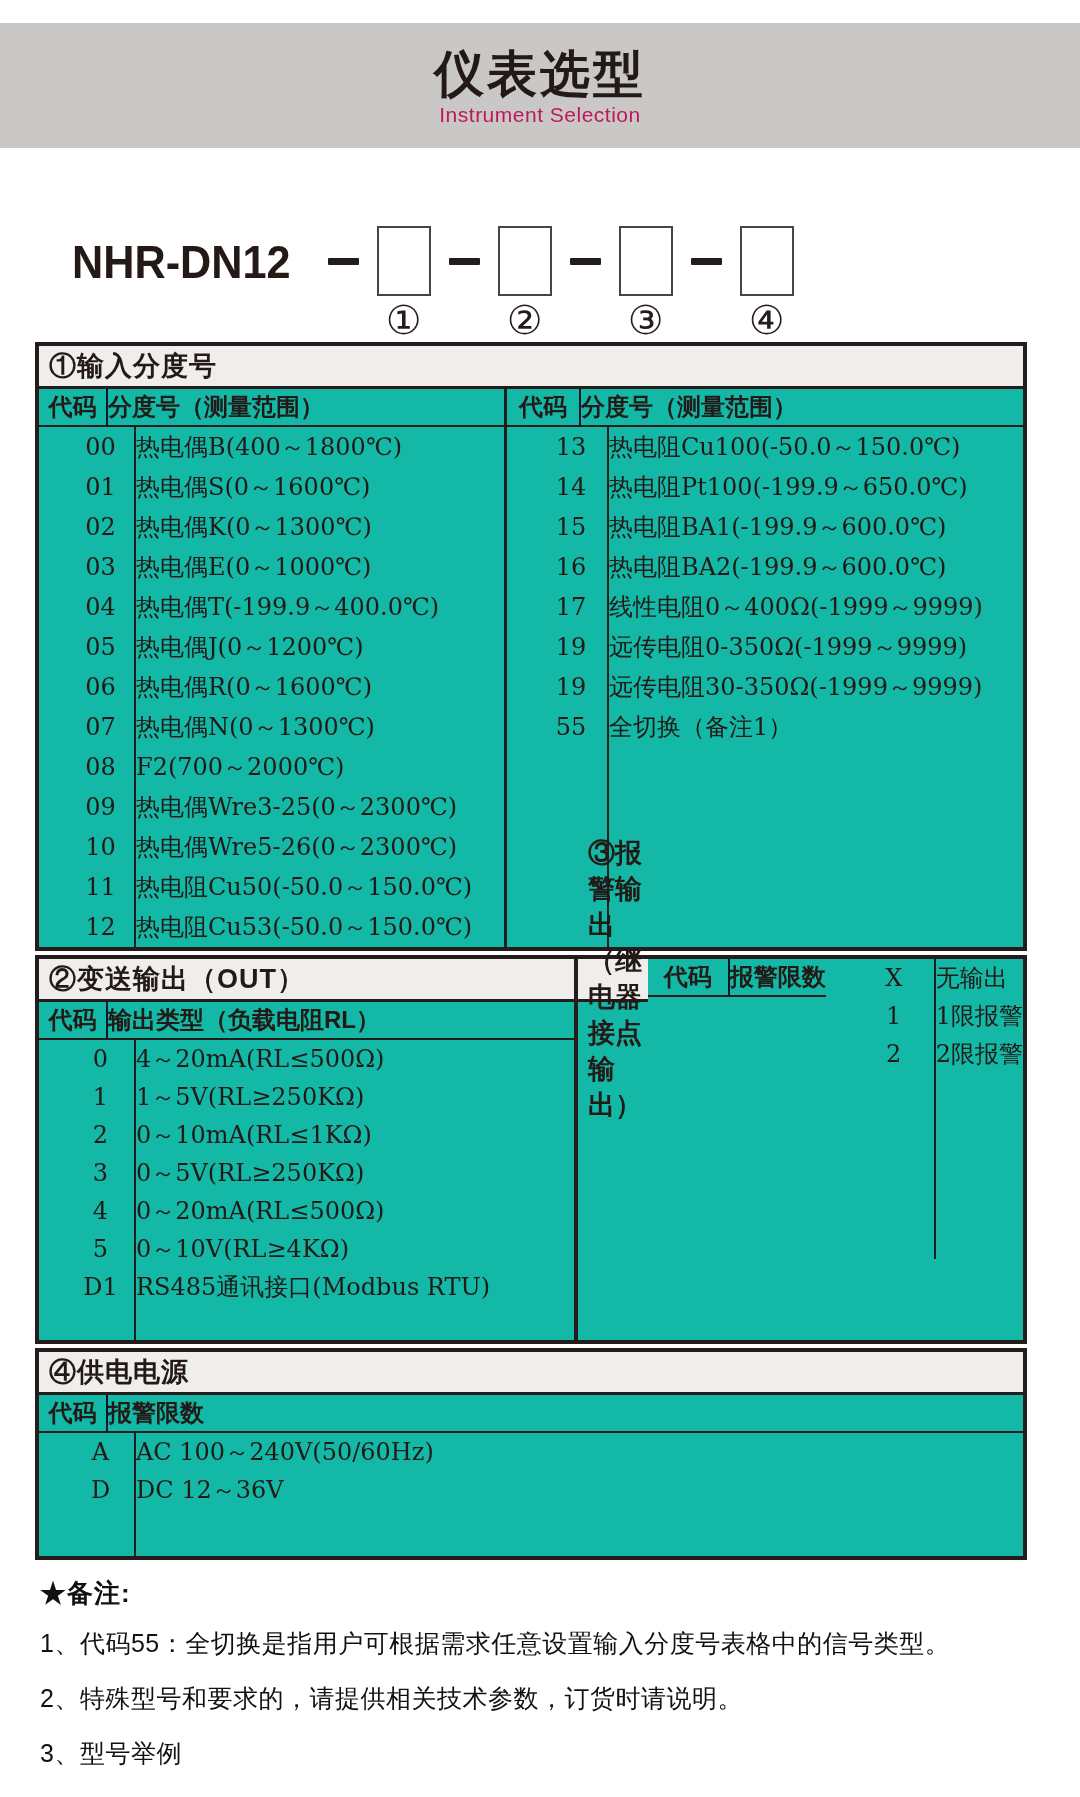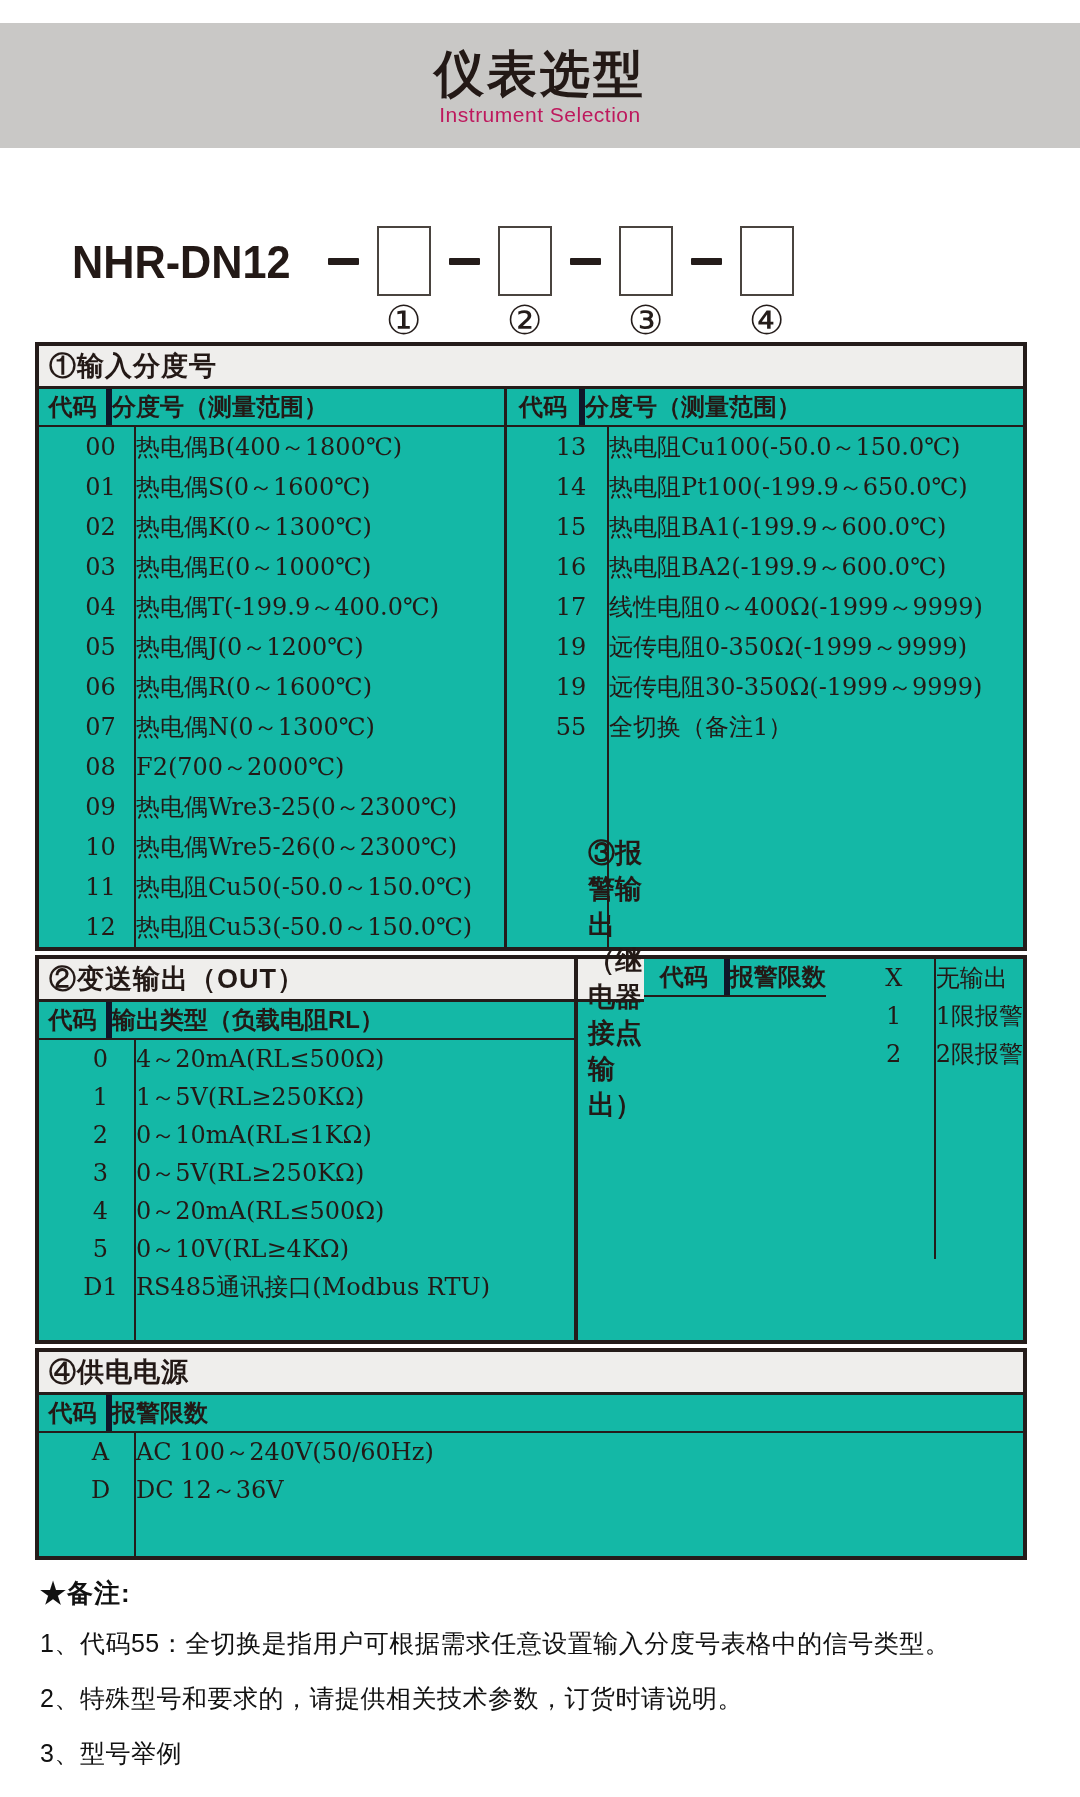--- a/index.html
+++ b/index.html
@@ -17,21 +17,21 @@
   .model-prefix{font-size:47px;font-weight:bold;letter-spacing:0px;transform:scaleX(.92);transform-origin:left center;white-space:nowrap;}
   .mdash{width:31px;height:7px;background:#241c1a;margin:0 18px;border-radius:1px;}
   .slot{position:relative;width:50px;height:66px;border:2px solid #4a443f;background:#fff;}
   .slot .circ{position:absolute;top:72px;left:50%;transform:translateX(-50%);font-size:40px;font-weight:400;color:#241c1a;line-height:1;}
   .slots{display:contents;}
   
   .tbl{margin-left:35px;width:992px;border:4px solid #241c1a;box-sizing:border-box;background:#14b8a6;}
   .secbar{background:#efeeec;font-size:27px;font-weight:bold;height:40px;border-bottom:3px solid #241c1a;
           display:flex;align-items:center;padding-left:10px;box-sizing:content-box;letter-spacing:1px;}
   .hrow{display:flex;height:36px;border-bottom:2px solid #241c1a;font-weight:bold;font-size:24px;align-items:stretch;}
-  .hrow .hcode{display:flex;align-items:center;justify-content:center;border-right:6px solid #0f172a;}
+  .hrow .hcode{display:flex;align-items:center;justify-content:center;border-right:2px solid #0f172a;}
   .hrow .hdesc{display:flex;align-items:center;padding-left:0;flex:1;white-space:nowrap;}
   .drow{display:flex;font-family:"DejaVu Serif","Liberation Serif",serif;font-size:24px;}
   .drow .code{display:flex;align-items:center;justify-content:center;border-right:2px solid #241c1a;margin-left:28px;}
   .drow .desc{flex:1;display:flex;align-items:center;white-space:nowrap;overflow:hidden;}
   .rows{display:contents;}
   
   .t1{margin-top:46px;}
   .t1-body{display:flex;}
   .t1-left{width:465px;border-right:3px solid #241c1a;display:flex;flex-direction:column;}
   .t1-right{flex:1;display:flex;flex-direction:column;}

